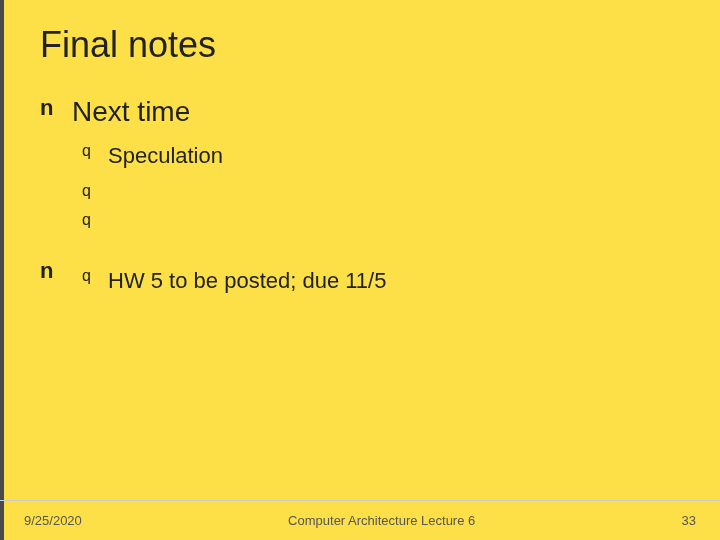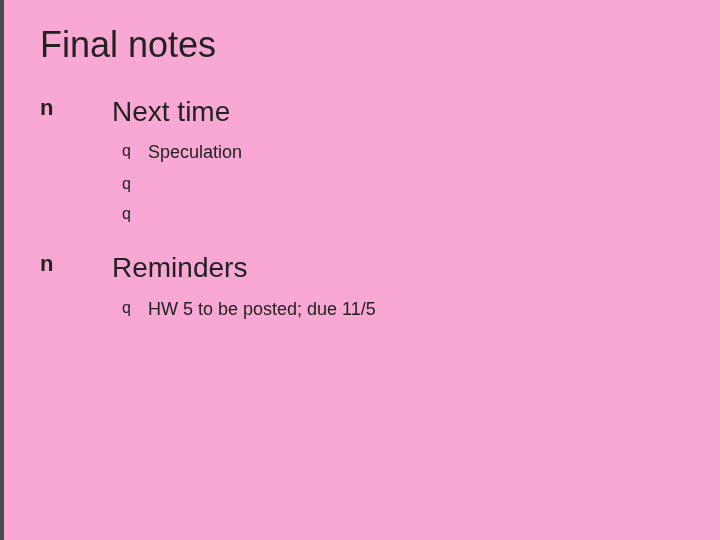--- a/index.html
+++ b/index.html
@@ -13,21 +13,21 @@
       height: 540px;
       background: #ffffff;
       font-family: Arial, Helvetica, sans-serif;
       overflow: hidden;
       position: relative;
     }
 
     .slide {
       width: 720px;
       height: 540px;
-      background: #f9a8d4;
+      background: #fde047;
       position: relative;
       display: flex;
       flex-direction: column;
     }
 
     .left-border {
       position: absolute;
       left: 0;
       top: 0;
       bottom: 0;
@@ -63,21 +63,20 @@
       font-size: 22px;
       color: #222222;
       margin-right: 14px;
       font-weight: bold;
       line-height: 1.3;
       min-width: 18px;
     }
 
     .main-list-item-content {
       flex: 1;
-      margin-left: 40px;
     }
 
     .main-item-label {
       font-size: 28px;
       color: #222222;
       font-weight: normal;
       line-height: 1.3;
       margin-bottom: 8px;
     }
 
@@ -96,21 +95,21 @@
 
     .bullet-q {
       font-size: 16px;
       color: #222222;
       margin-right: 12px;
       line-height: 1.6;
       min-width: 14px;
     }
 
     .sub-item-text {
-      font-size: 18px;
+      font-size: 22px;
       color: #222222;
       line-height: 1.6;
     }
 
     .footer {
       position: absolute;
       bottom: 0;
       left: 0;
       right: 0;
       height: 40px;
@@ -162,25 +161,29 @@
             <li class="sub-list-item">
               <span class="bullet-q">q</span>
             </li>
           </ul>
         </div>
       </li>
 
       <li class="main-list-item">
         <span class="bullet-n">n</span>
         <div class="main-list-item-content">
-          <div class="main-item-label">Reminders</div>
           <ul class="sub-list">
             <li class="sub-list-item">
               <span class="bullet-q">q</span>
               <span class="sub-item-text">HW 5 to be posted; due 11/5</span>
             </li>
           </ul>
         </div>
       </li>
     </ul>
   </div>
 
+  <div class="footer">
+    <span class="footer-date">9/25/2020</span>
+    <span class="footer-title">Computer Architecture Lecture 6</span>
+    <span class="footer-page">33</span>
+  </div>
 </div>
 
 </body></html>

